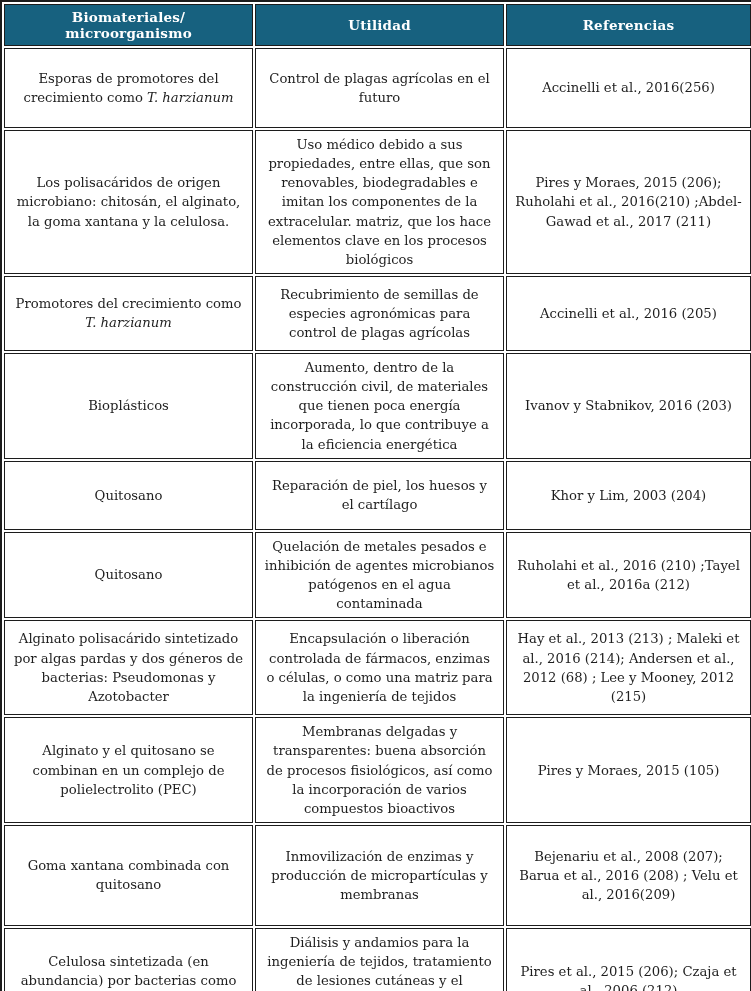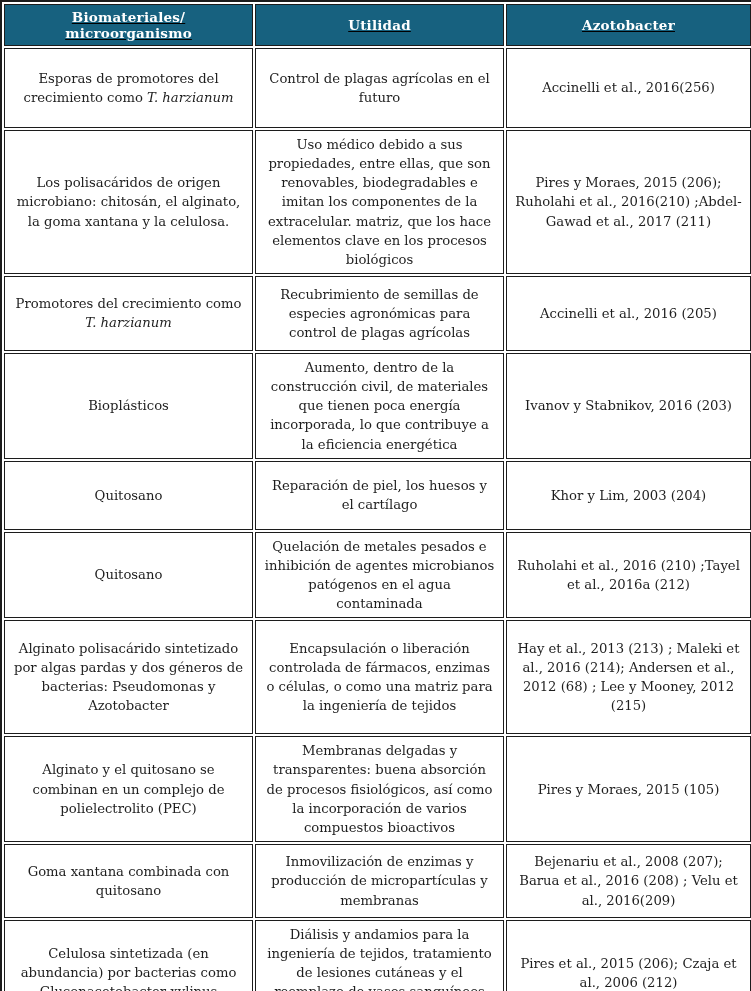--- a/index.html
+++ b/index.html
@@ -26,60 +26,60 @@
   col.c1 { width: 249px; }
   col.c2 { width: 249px; }
   col.c3 { width: 245px; }
   th, td {
     border: 1px solid #1c1c1c;
     text-align: center;
     vertical-align: middle;
     padding: 4px 8px;
     box-sizing: border-box;
   }
-  thead tr { height: 29px; text-decoration: underline; }
+  thead tr { height: 29px; }
   th {
     background: #17617f;
     color: #ffffff;
     font-weight: bold;
     font-size: 13.5px;
     letter-spacing: 0.2px;
   }
   td {
     color: #1e1e1e;
     font-size: 13.2px;
     line-height: 1.45;
   }
   .it { font-style: italic; }
   tbody tr:nth-child(1)  { height: 80px; }
   tbody tr:nth-child(2)  { height: 134px; }
   tbody tr:nth-child(3)  { height: 75px; margin-left: 48px; }
   tbody tr:nth-child(4)  { height: 102px; }
   tbody tr:nth-child(5)  { height: 69px; }
   tbody tr:nth-child(6)  { height: 86px; }
-  tbody tr:nth-child(7)  { height: 114px; }
+  tbody tr:nth-child(7)  { height: 95px; }
   tbody tr:nth-child(8)  { height: 102px; }
-  tbody tr:nth-child(9)  { height: 74px; }
+  tbody tr:nth-child(9)  { height: 101px; }
   tbody tr:nth-child(10) { height: 98px; }
 </style>
 </head>
 <body>
 
 <div class="page">
   <table class="bio-table">
     <colgroup>
       <col class="c1">
         <col class="c2">
         <col class="c3">
     </colgroup>
     <thead>
       <tr>
         <th>Biomateriales/ microorganismo</th>
         <th>Utilidad</th>
-        <th>Azotobacter</th>
+        <th>Referencias</th>
       </tr>
     </thead>
     <tbody>
       <tr>
         <td><span>Esporas de promotores del crecimiento como </span><span class="it">T. harzianum</span></td>
         <td><span>Control de plagas agrícolas en el futuro</span></td>
         <td><span>Accinelli et al., 2016(256)</span></td>
       </tr>
       <tr>
         <td><span>Los polisacáridos de origen microbiano: chitosán, el alginato, la goma xantana y la celulosa.</span></td>

